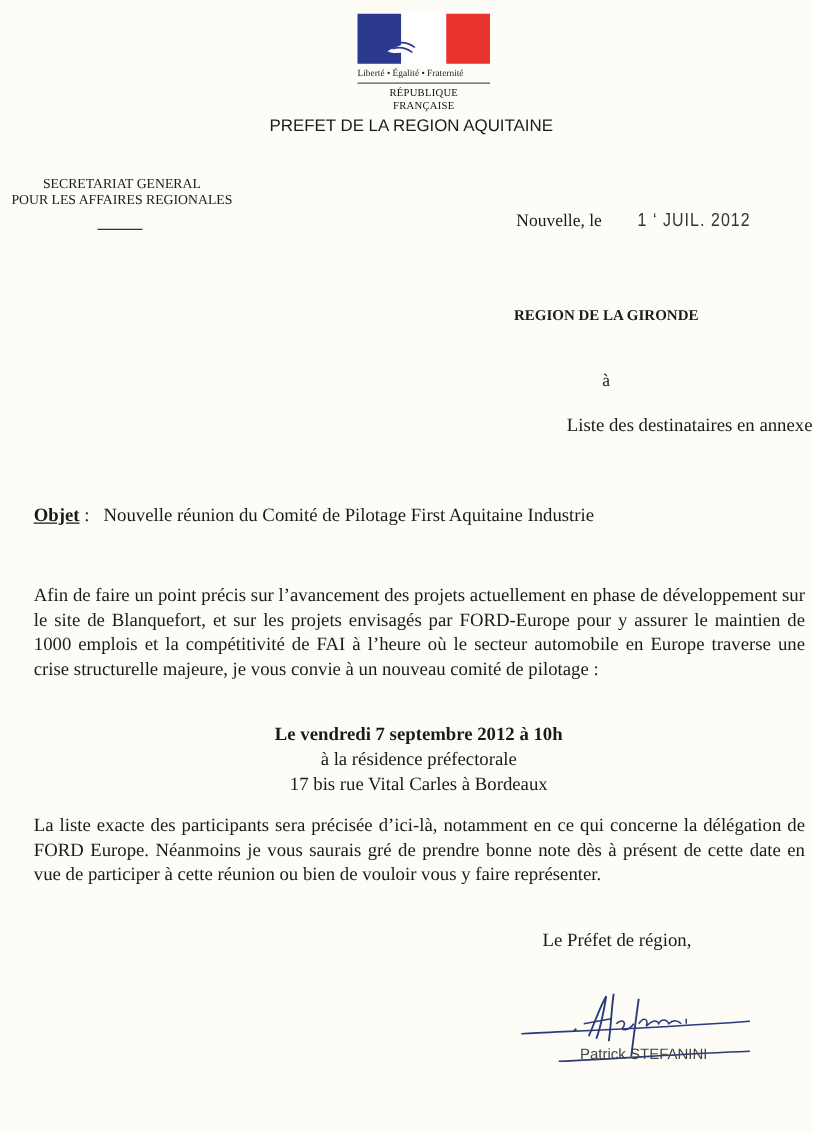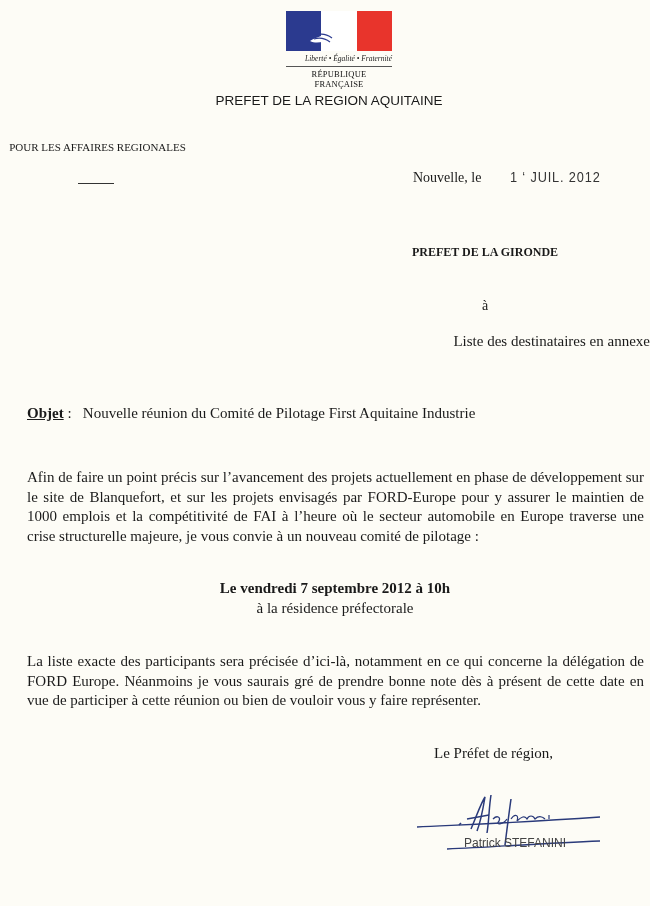--- a/index.html
+++ b/index.html
@@ -8,21 +8,21 @@
       background: #fdfcf6;
       font-family: "Liberation Serif", serif;
       color: #1a1a1a;
     }
     .abs { position: absolute; }
     .logo { left: 286px; top: 11px; width: 106px; height: 72px; }
     .flag { position: absolute; left: 0; top: 0; width: 106px; height: 40px; }
     .flag .blue { position:absolute; left:0; top:0; width:35px; height:40px; background:#2b3a8f; }
     .flag .white { position:absolute; left:35px; top:0; width:36px; height:40px; background:#fff; }
     .flag .red { position:absolute; left:71px; top:0; width:35px; height:40px; background:#e8342c; }
-    .motto { position:absolute; left:0; top:43px; width:106px; text-align:right; font-size:7.5px; font-style:italic; color:#222; }
+    .motto { position:absolute; left:0; top:43px; width:106px; text-align:left; font-size:7.5px; color:#222; }
     .logo-rule { position:absolute; left:0; top:55px; width:106px; height:1px; background:#555; }
     .republique { position:absolute; left:0; top:58px; width:106px; text-align:center; font-size:8.5px; color:#111; letter-spacing:0.2px; }
     .prefet-head { left: 0; top: 93px; width: 650px; text-align: center; font-family: "Liberation Sans", sans-serif; font-size: 13.5px; padding-left: 8px; box-sizing: border-box; }
     .sg { left: 0; top: 141px; width: 195px; text-align: center; font-size: 11px; line-height: 13px; }
     .sg-rule { left: 78px; top: 183px; width: 36px; height: 1px; background: #333; }
     .date-line { left: 413px; top: 170px; font-size: 14px; }
     .date-stamp { left: 510px; top: 168px; font-family: "Liberation Sans", sans-serif; font-size: 15px; letter-spacing: 1px; color: #333; transform: scaleX(0.85); transform-origin: left; }
     .sender { left: 320px; top: 243px; width: 330px; text-align: center; font-weight: bold; font-size: 12px; line-height: 18px; }
     .a-word { left: 320px; top: 298px; width: 330px; text-align: center; font-size: 14px; }
     .dest { left: 320px; top: 333px; width: 330px; text-align: right; font-size: 15px; }
@@ -52,43 +52,45 @@
     </svg>
   </div>
   <div class="motto">Liberté • Égalité • Fraternité</div>
   <div class="logo-rule"></div>
   <div class="republique">RÉPUBLIQUE FRANÇAISE</div>
 </div>
 
 <div class="abs prefet-head">PREFET DE LA REGION AQUITAINE</div>
 
 <div class="abs sg">
+  <div>SECRETARIAT GENERAL</div>
   <div>POUR LES AFFAIRES REGIONALES</div>
 </div>
 <div class="abs sg-rule"></div>
 
 <div class="abs date-line">Nouvelle, le</div>
 <div class="abs date-stamp">1 ‘ JUIL. 2012</div>
 
 <div class="abs sender">
-  <div>PREFET DE LA GIRONDE</div>
+  <div>REGION DE LA GIRONDE</div>
 </div>
 
 <div class="abs a-word">à</div>
 <div class="abs dest">Liste des destinataires en annexe</div>
 
 <div class="abs objet">
   <span class="objet-label">Objet</span><span style="white-space:pre"> :   </span><span>Nouvelle réunion du Comité de Pilotage First Aquitaine Industrie</span>
 </div>
 
 <div class="abs para p1">Afin de faire un point précis sur l’avancement des projets actuellement en phase de développement sur le site de Blanquefort, et sur les projets envisagés par FORD-Europe pour y assurer le maintien de 1000 emplois et la compétitivité de FAI à l’heure où le secteur automobile en Europe traverse une crise structurelle majeure, je vous convie à un nouveau comité de pilotage :</div>
 
 <div class="abs meeting">
   <div class="strong">Le vendredi 7 septembre 2012 à 10h</div>
   <div>à la résidence préfectorale</div>
+  <div>17 bis rue Vital Carles à Bordeaux</div>
 </div>
 
 <div class="abs para p2">La liste exacte des participants sera précisée d’ici-là, notamment en ce qui concerne la délégation de FORD Europe. Néanmoins je vous saurais gré de prendre bonne note dès à présent de cette date en vue de participer à cette réunion ou bien de vouloir vous y faire représenter.</div>
 
 <div class="abs closing">Le Préfet de région,</div>
 
 <div class="abs signature">
   <svg width="190" height="70" viewBox="0 0 190 70">
     <path d="M2 42 C40 40 100 38 185 32" stroke="#2a3a7a" stroke-width="1.4" fill="none"></path>
     <path d="M44 40 L46 38" stroke="#2a3a7a" stroke-width="1.6" fill="none"></path>

